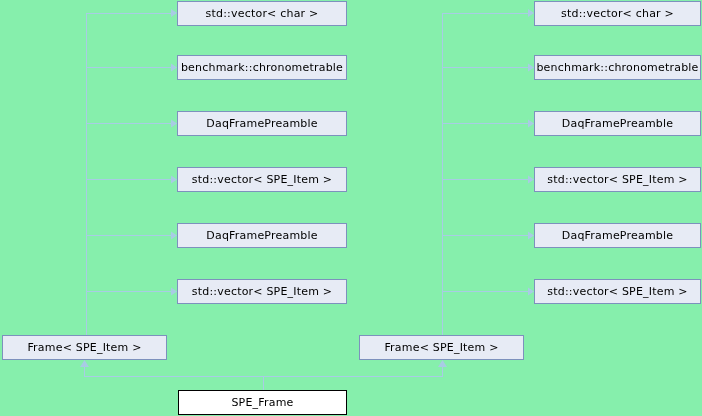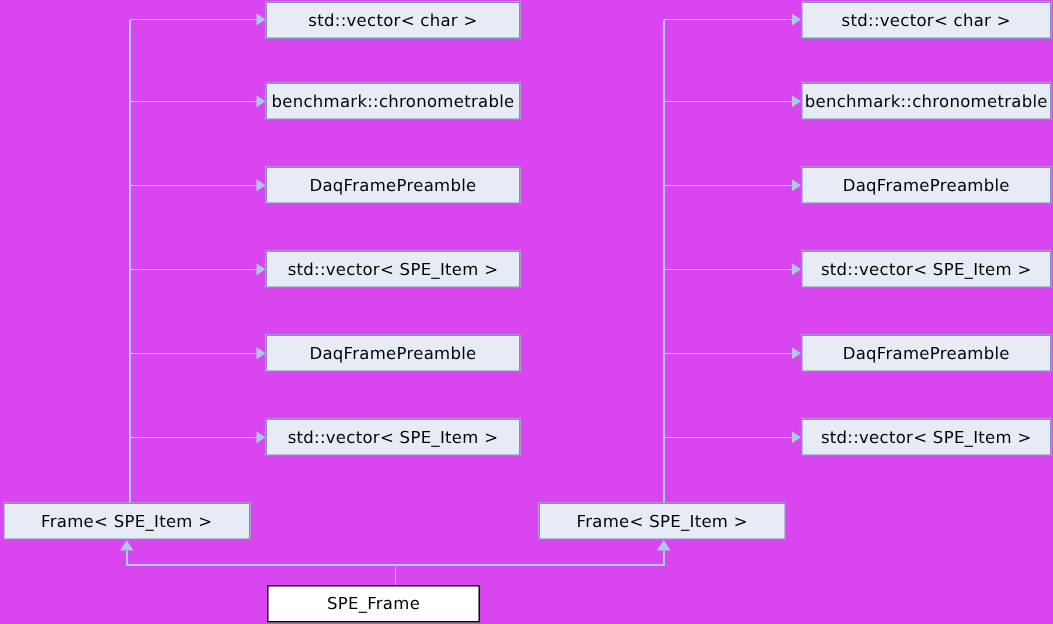--- a/index.html
+++ b/index.html
@@ -4,21 +4,21 @@
 <style>
   html,body{margin:0;padding:0;background:#ffffff;}
   body{
     font-family:"DejaVu Sans", sans-serif;
     -webkit-font-smoothing:none;
   }
   #diagram{
     position:relative;
     width:702px;
     height:416px;
-    background:#d946ef;
+    background:#86efac;
     overflow:hidden;
   }
   svg.edges{
     position:absolute;
     left:0; top:0;
     width:702px; height:416px;
     pointer-events:none;
   }
   .node{
     position:absolute;
@@ -145,17 +145,17 @@
   </div>
 
   <div class="node" style="left:2px;top:335px;width:165px;height:25px;">
     <span class="label">Frame&lt; SPE_Item &gt;</span>
   </div>
 
   <div class="node" style="left:359px;top:335px;width:165px;height:25px;">
     <span class="label">Frame&lt; SPE_Item &gt;</span>
   </div>
 
-  <div class="node root" style="left:178px;top:390px;width:142px;height:25px;">
+  <div class="node root" style="left:178px;top:390px;width:169px;height:25px;">
     <span class="label">SPE_Frame</span>
   </div>
 
 </div>
 
 </body></html>

